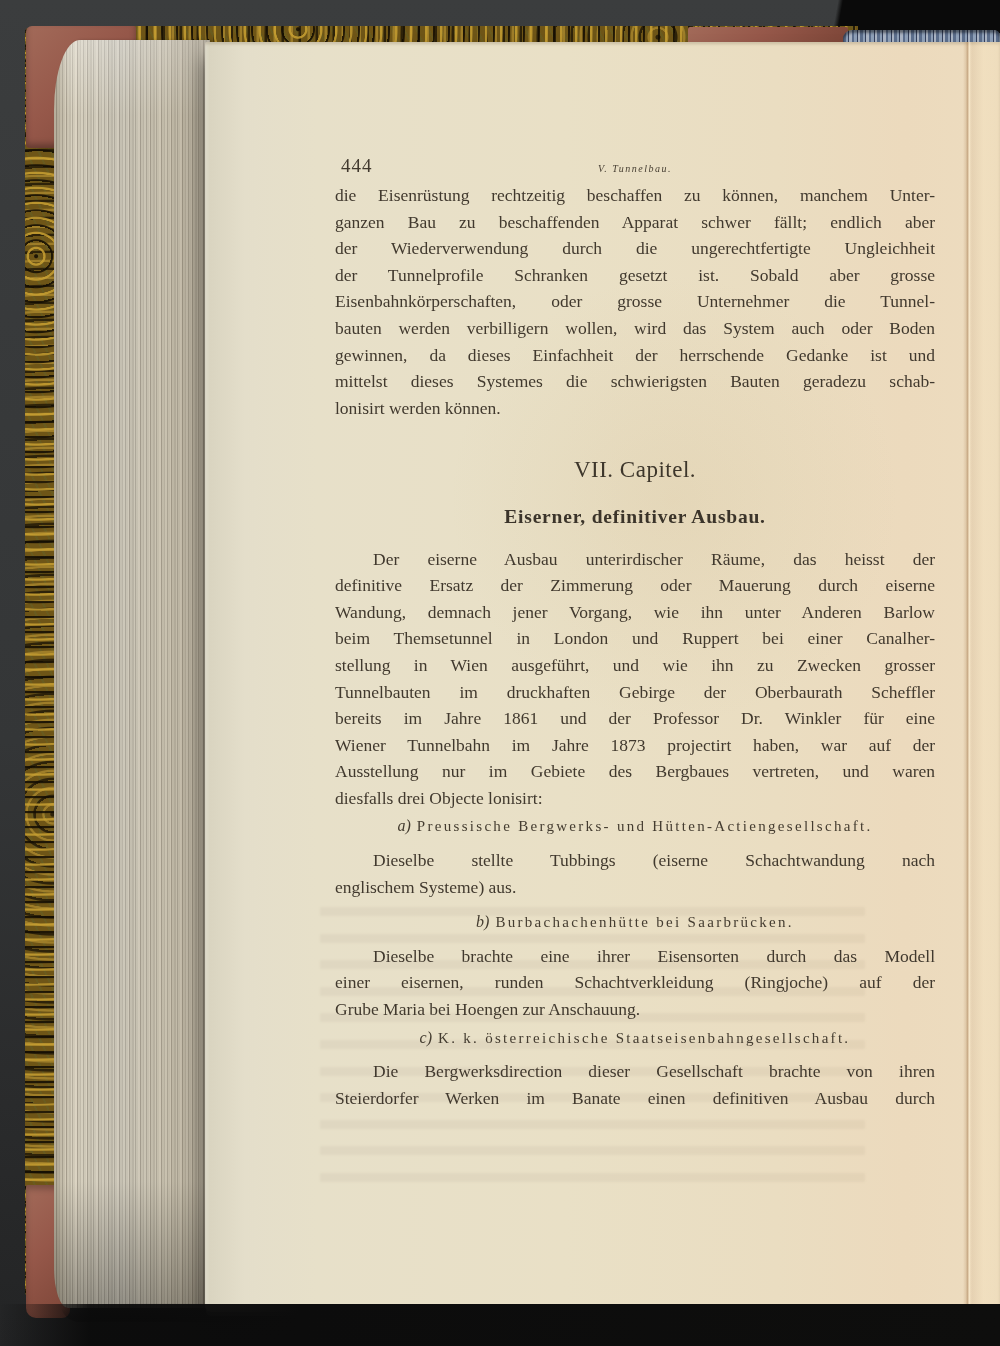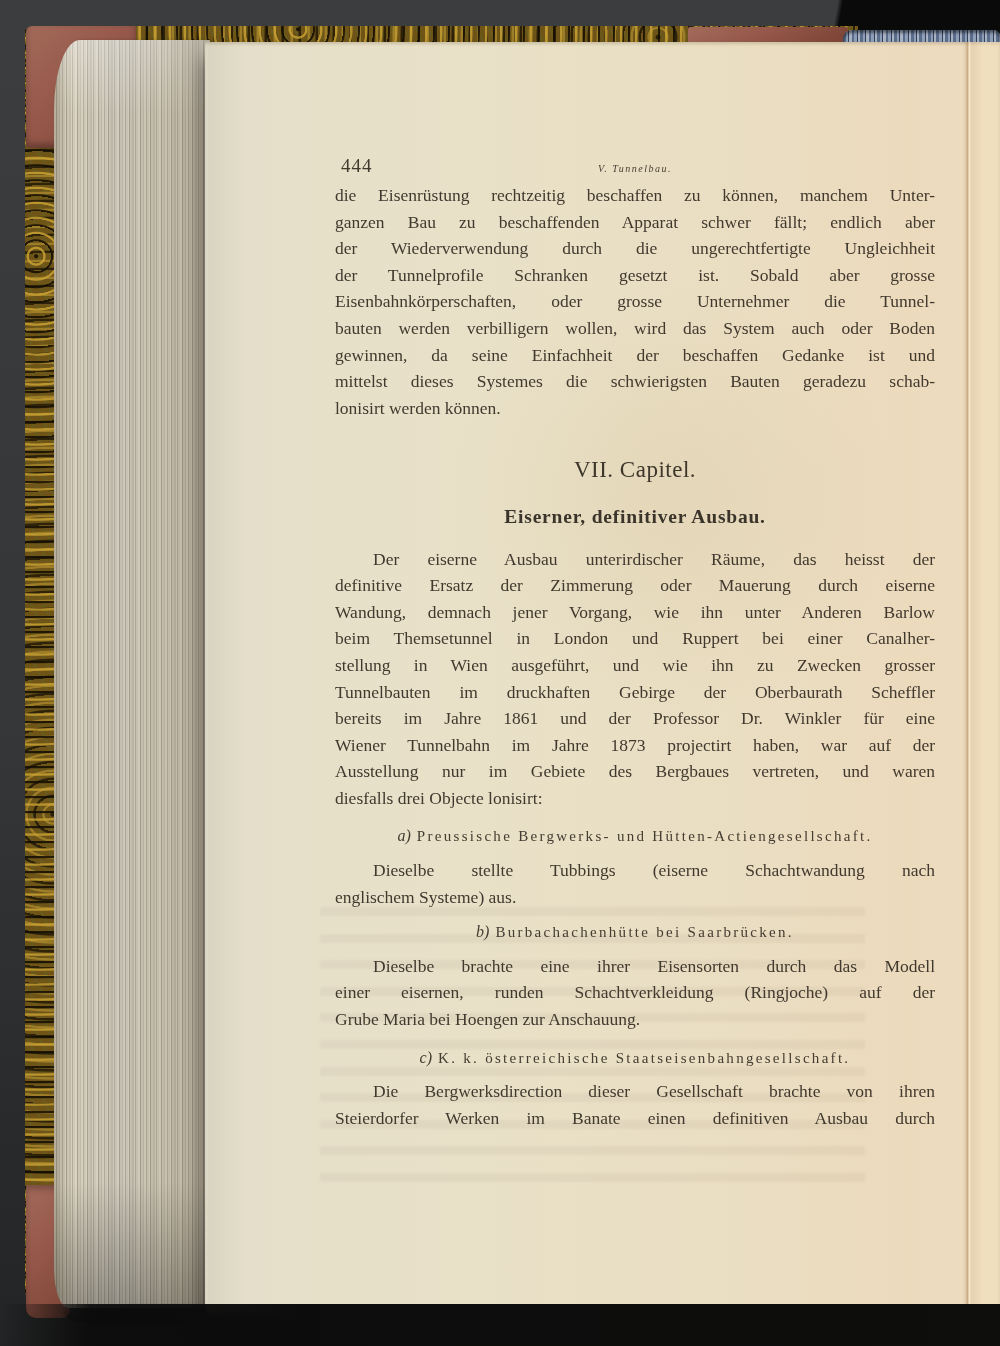--- a/index.html
+++ b/index.html
@@ -63,21 +63,21 @@
   .runhead{text-align:center;font-style:italic;font-size:10px;letter-spacing:1.5px;padding-top:4px;color:#463e32;}
   .para{margin:0;}
   .tline{text-align:justify;text-align-last:justify;white-space:normal;}
   .para .tline:last-child{text-align-last:left;}
   .para.cont .tline:last-child{text-align-last:justify;}
   .para.indent .tline:first-child{text-indent:38px;}
   .p-intro{}
   .chap-title{margin-top:36px;text-align:center;font-size:23px;letter-spacing:.5px;color:#3d362b;}
   .chap-sub{margin-top:20px;text-align:center;font-size:19.5px;font-weight:bold;letter-spacing:.8px;color:#3b342a;}
   .p-body{margin-top:15px;}
-  .item-head{margin-top:12px;text-align:center;font-size:15px;color:#443c30;}
+  .item-head{margin-top:2px;text-align:center;font-size:15px;color:#443c30;}
   .item-head .marker{font-style:italic;letter-spacing:0;margin-right:6px;font-size:16px;}
   .item-head .spread{letter-spacing:2.3px;}
   .p-item{margin-top:7px;}
   
   .bottom-shadow{position:absolute;left:0;bottom:0;width:1000px;height:42px;
     background:linear-gradient(90deg, rgba(20,20,20,0) 0%, rgba(10,10,10,.92) 9%, #0c0c0c 30%, #0e0e0d 100%);}
   .under-curve{position:absolute;left:60px;top:1288px;width:260px;height:34px;border-radius:0 0 0 20px;
     background:radial-gradient(ellipse 200px 26px at 40% 100%, rgba(5,5,5,.9), rgba(5,5,5,0) 75%);}
 </style>
 </head>
@@ -108,21 +108,21 @@
         <div class="runhead">V. Tunnelbau.</div>
       </div>
 
       <div class="para p-intro">
           <div class="tline">die Eisenrüstung rechtzeitig beschaffen zu können, manchem Unter-</div>
           <div class="tline">ganzen Bau zu beschaffenden Apparat schwer fällt; endlich aber</div>
           <div class="tline">der Wiederverwendung durch die ungerechtfertigte Ungleichheit</div>
           <div class="tline">der Tunnelprofile Schranken gesetzt ist. Sobald aber grosse</div>
           <div class="tline">Eisenbahnkörperschaften, oder grosse Unternehmer die Tunnel-</div>
           <div class="tline">bauten werden verbilligern wollen, wird das System auch oder Boden</div>
-          <div class="tline">gewinnen, da seine Einfachheit der beschaffen Gedanke ist und</div>
+          <div class="tline">gewinnen, da dieses Einfachheit der herrschende Gedanke ist und</div>
           <div class="tline">mittelst dieses Systemes die schwierigsten Bauten geradezu schab-</div>
           <div class="tline">lonisirt werden können.</div>
         </div>
 
       <div class="chap-title">VII. Capitel.</div>
       <div class="chap-sub">Eiserner, definitiver Ausbau.</div>
 
       <div class="para indent p-body">
           <div class="tline">Der eiserne Ausbau unterirdischer Räume, das heisst der</div>
           <div class="tline">definitive Ersatz der Zimmerung oder Mauerung durch eiserne</div>

